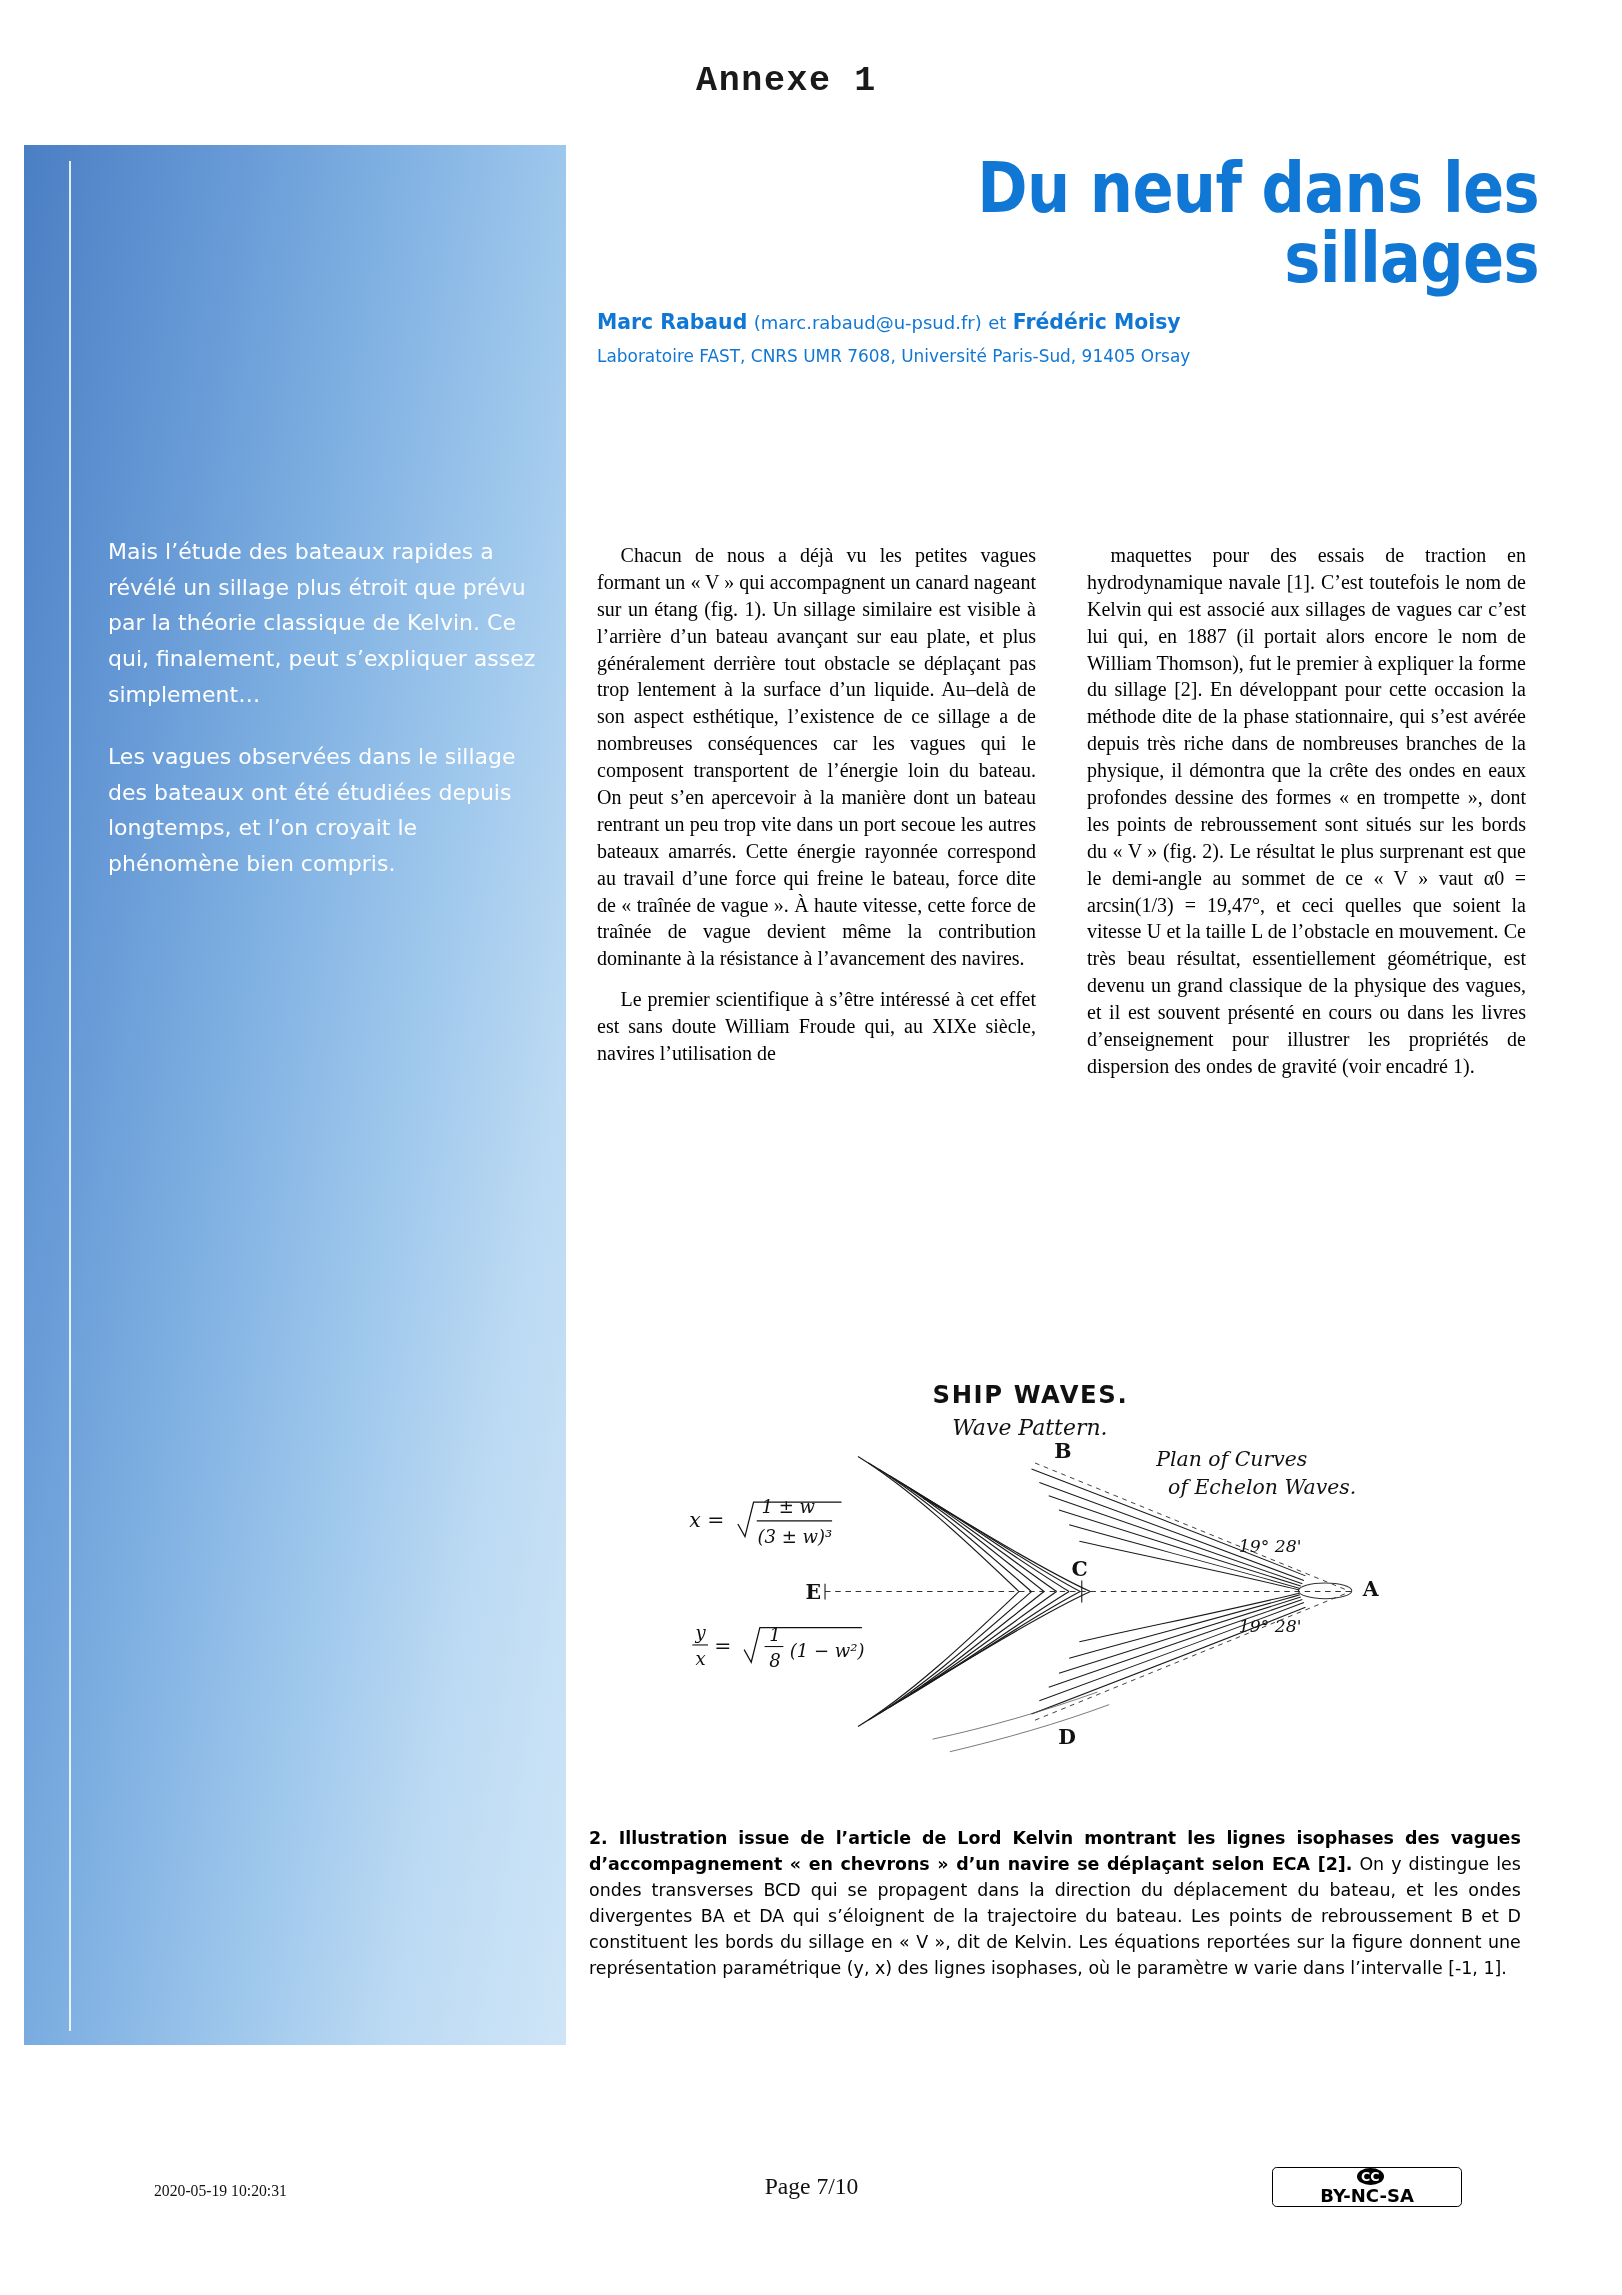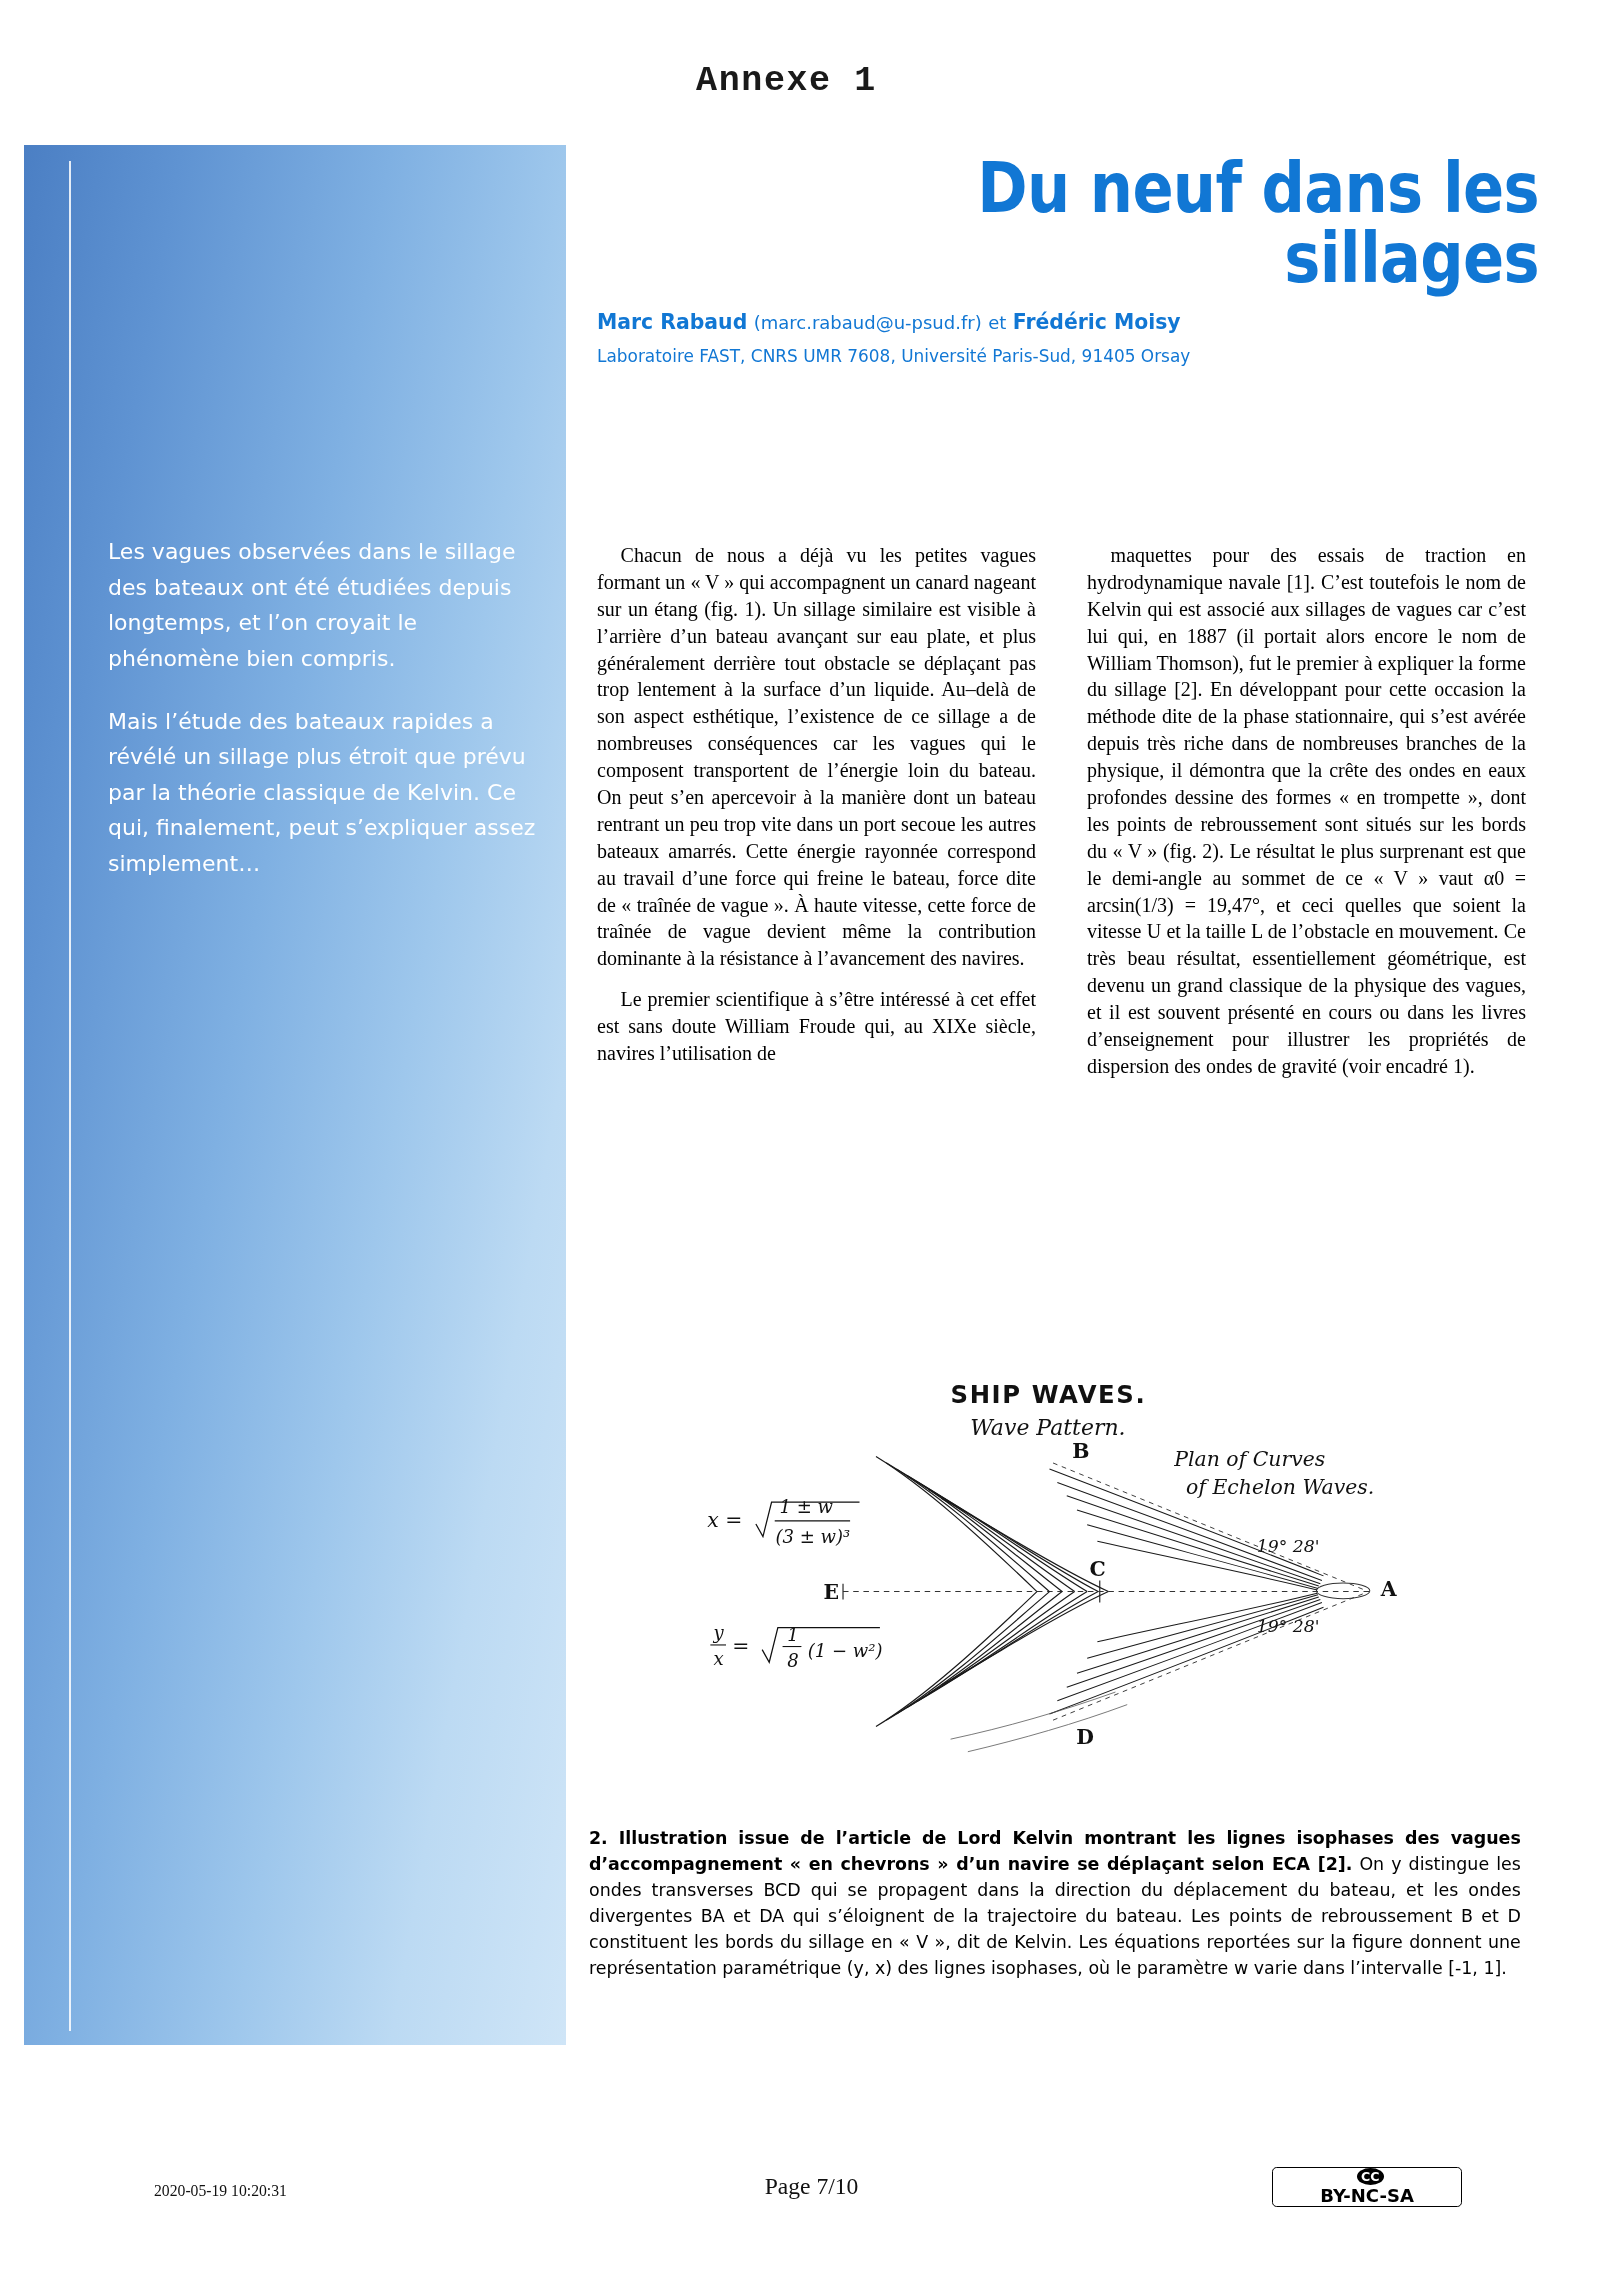--- a/index.html
+++ b/index.html
@@ -114,21 +114,21 @@
     hyphens: auto;
   }
   .col p { margin: 8px; text-indent: 23.6px; }
   .col p + p { margin-top: 14px; }
   #col-left { left: 589px; }
   #col-right { left: 1079px; }
 
   
   .figure {
     position: absolute;
-    left: 613px;
+    left: 595px;
     top: 1370px;
     width: 946px;
     height: 440px;
     text-align: center;
   }
   .fig-svg { display: block; }
 
   .fig-caption {
     position: absolute;
     left: 589px;
@@ -213,22 +213,22 @@
 
 <div class="authors">
   <span class="nm">Marc Rabaud</span>
   <span class="em">(marc.rabaud@u-psud.fr)</span>
   <span class="em">et</span>
   <span class="nm">Frédéric Moisy</span>
 </div>
 <div class="affiliation">Laboratoire FAST, CNRS UMR 7608, Université Paris-Sud, 91405 Orsay</div>
 
 <div class="chapeau">
+  <p>Mais l’étude des bateaux rapides a révélé un sillage plus étroit que prévu par la théorie classique de Kelvin. Ce qui, finalement, peut s’expliquer assez simplement…</p>
   <p>Les vagues observées dans le sillage des bateaux ont été étudiées depuis longtemps, et l’on croyait le phénomène bien compris.</p>
-  <p>Mais l’étude des bateaux rapides a révélé un sillage plus étroit que prévu par la théorie classique de Kelvin. Ce qui, finalement, peut s’expliquer assez simplement…</p>
 </div>
 
 <div class="col" id="col-left">
   <p>Chacun de nous a déjà vu les petites vagues formant un « V » qui accompagnent un canard nageant sur un étang (fig. 1). Un sillage similaire est visible à l’arrière d’un bateau avançant sur eau plate, et plus généralement derrière tout obstacle se déplaçant pas trop lentement à la surface d’un liquide. Au–delà de son aspect esthétique, l’existence de ce sillage a de nombreuses conséquences car les vagues qui le composent transportent de l’énergie loin du bateau. On peut s’en apercevoir à la manière dont un bateau rentrant un peu trop vite dans un port secoue les autres bateaux amarrés. Cette énergie rayonnée correspond au travail d’une force qui freine le bateau, force dite de « traînée de vague ». À haute vitesse, cette force de traînée de vague devient même la contribution dominante à la résistance à l’avancement des navires.</p>
   <p>Le premier scientifique à s’être intéressé à cet effet est sans doute William Froude qui, au XIXe siècle, navires l’utilisation de</p>
 </div>
 
 <div class="col" id="col-right">
   <p>maquettes pour des essais de traction en hydrodynamique navale [1]. C’est toutefois le nom de Kelvin qui est associé aux sillages de vagues car c’est lui qui, en 1887 (il portait alors encore le nom de William Thomson), fut le premier à expliquer la forme du sillage [2]. En développant pour cette occasion la méthode dite de la phase stationnaire, qui s’est avérée depuis très riche dans de nombreuses branches de la physique, il démontra que la crête des ondes en eaux profondes dessine des formes « en trompette », dont les points de rebroussement sont situés sur les bords du « V » (fig. 2). Le résultat le plus surprenant est que le demi-angle au sommet de ce « V » vaut α0 = arcsin(1/3) = 19,47°, et ceci quelles que soient la vitesse U et la taille L de l’obstacle en mouvement. Ce très beau résultat, essentiellement géométrique, est devenu un grand classique de la physique des vagues, et il est souvent présenté en cours ou dans les livres d’enseignement pour illustrer les propriétés de dispersion des ondes de gravité (voir encadré 1).</p>
 </div>

